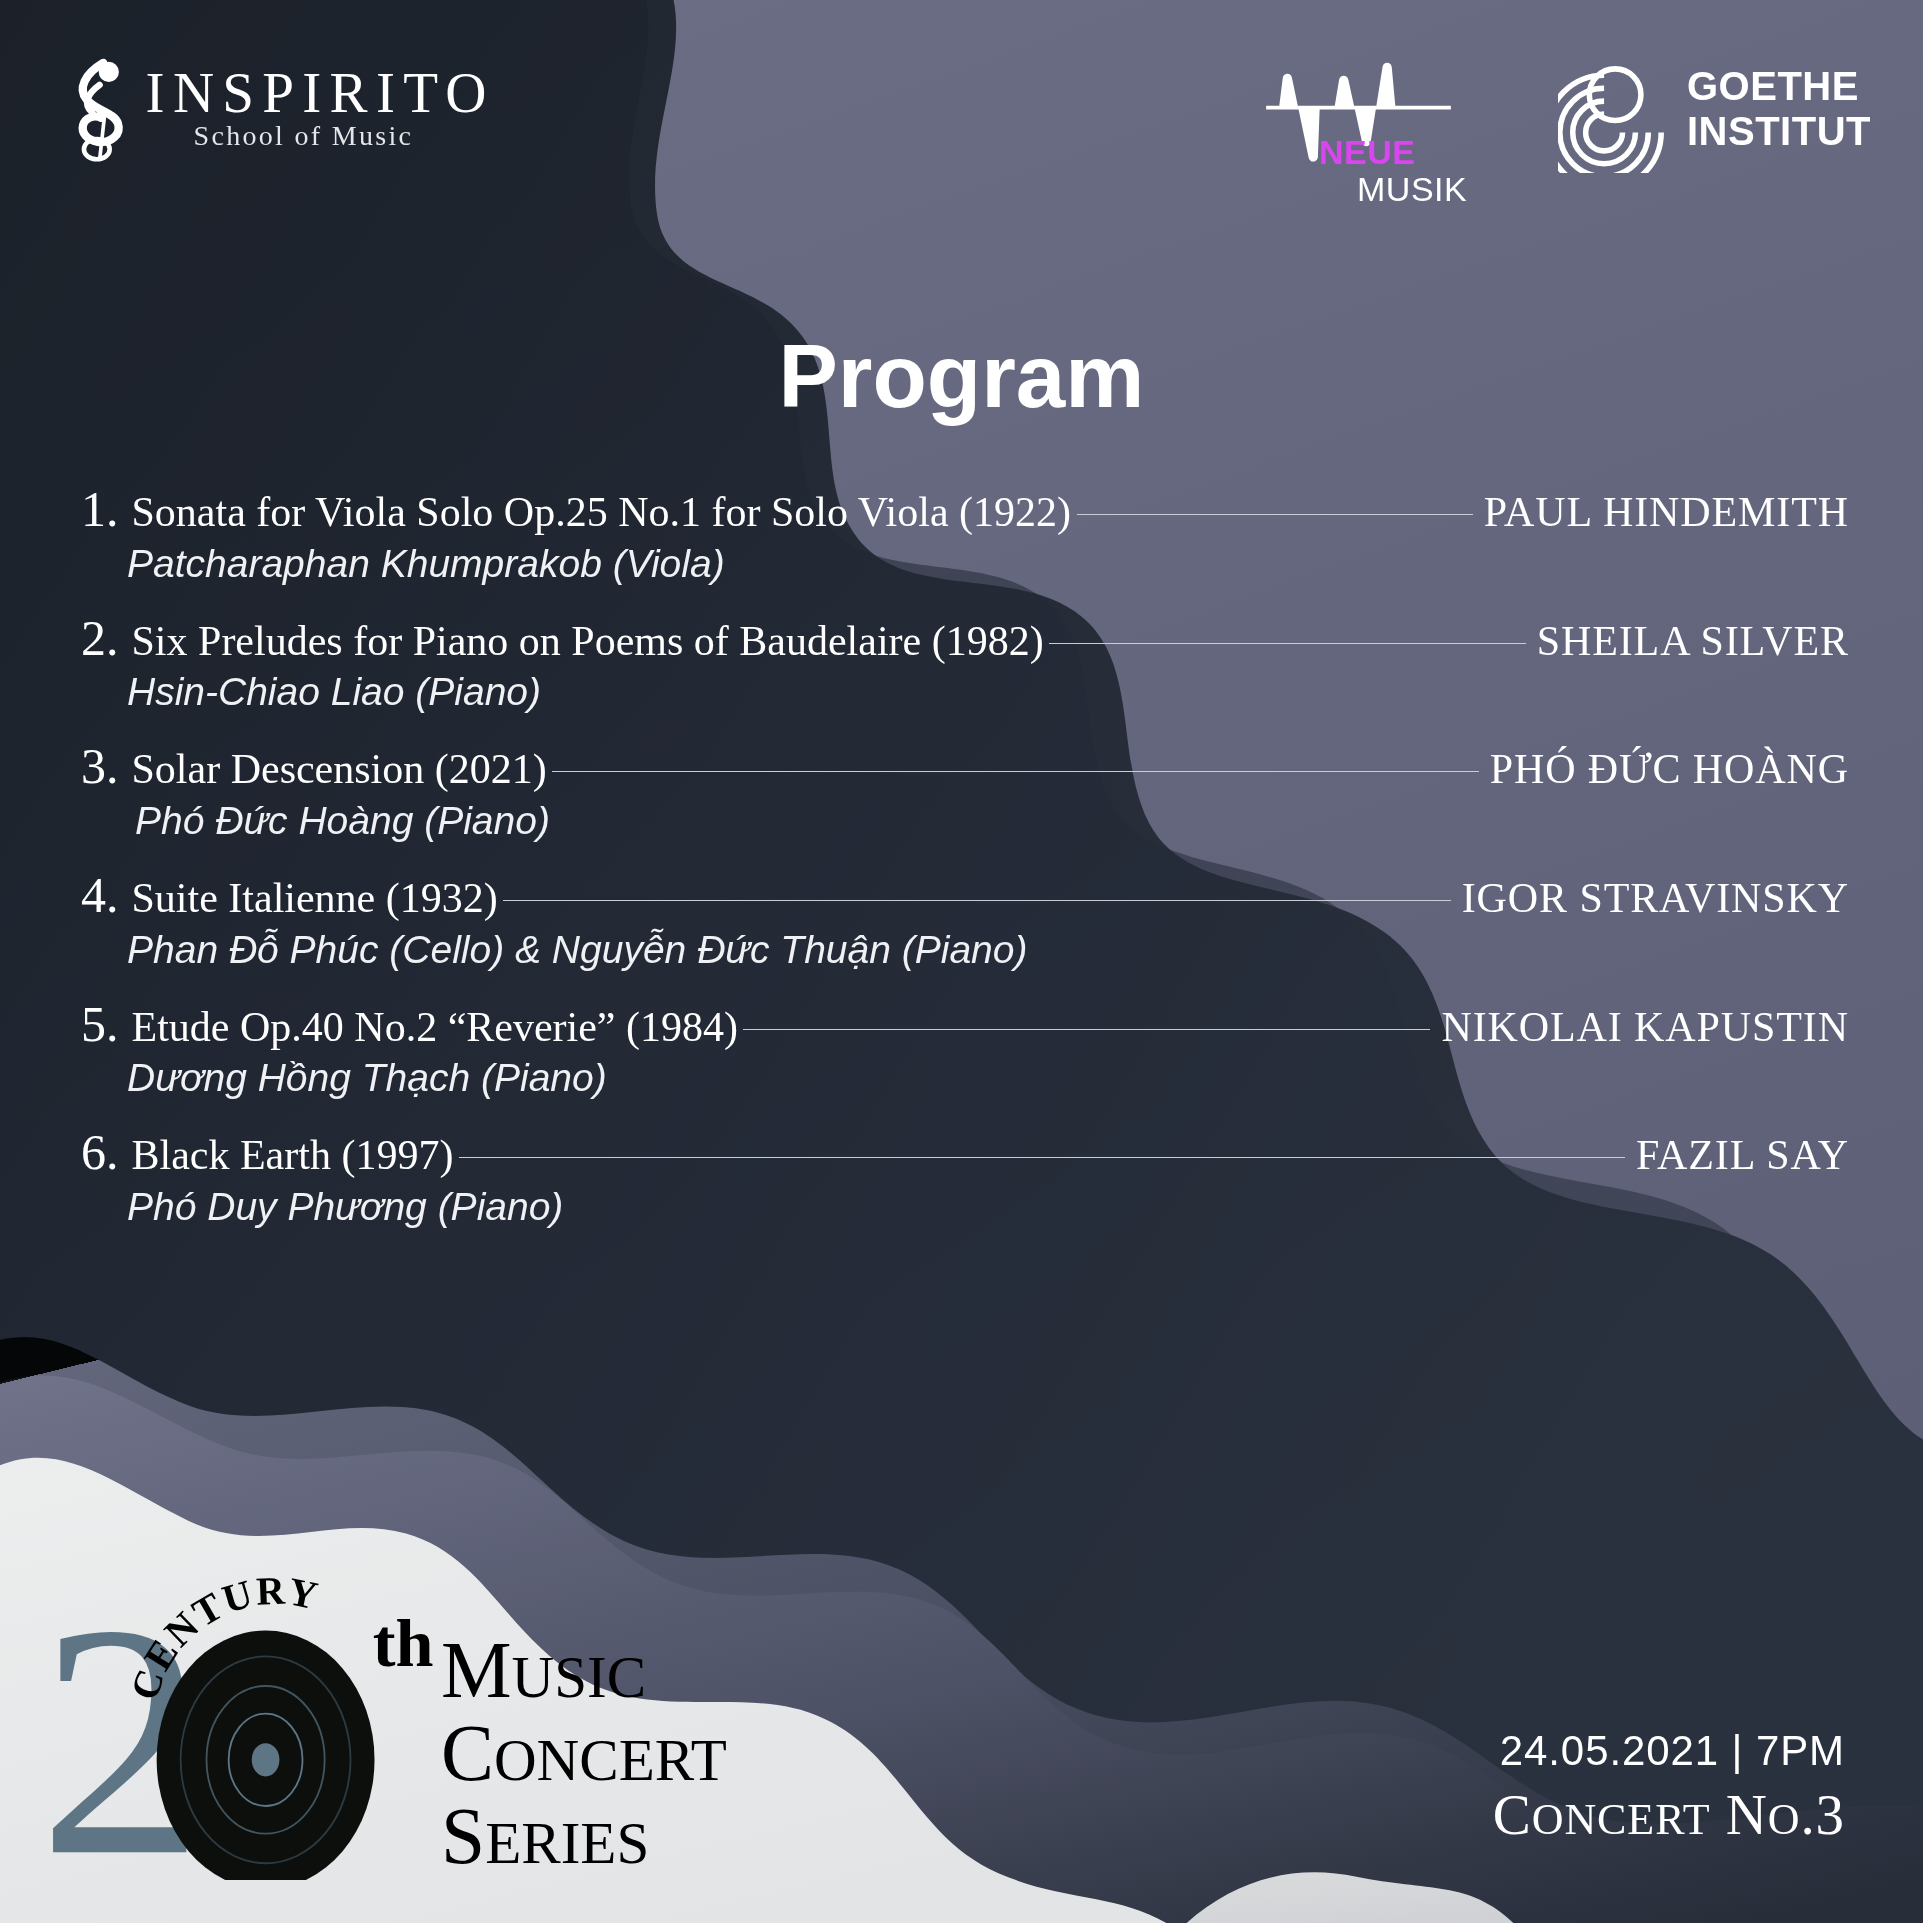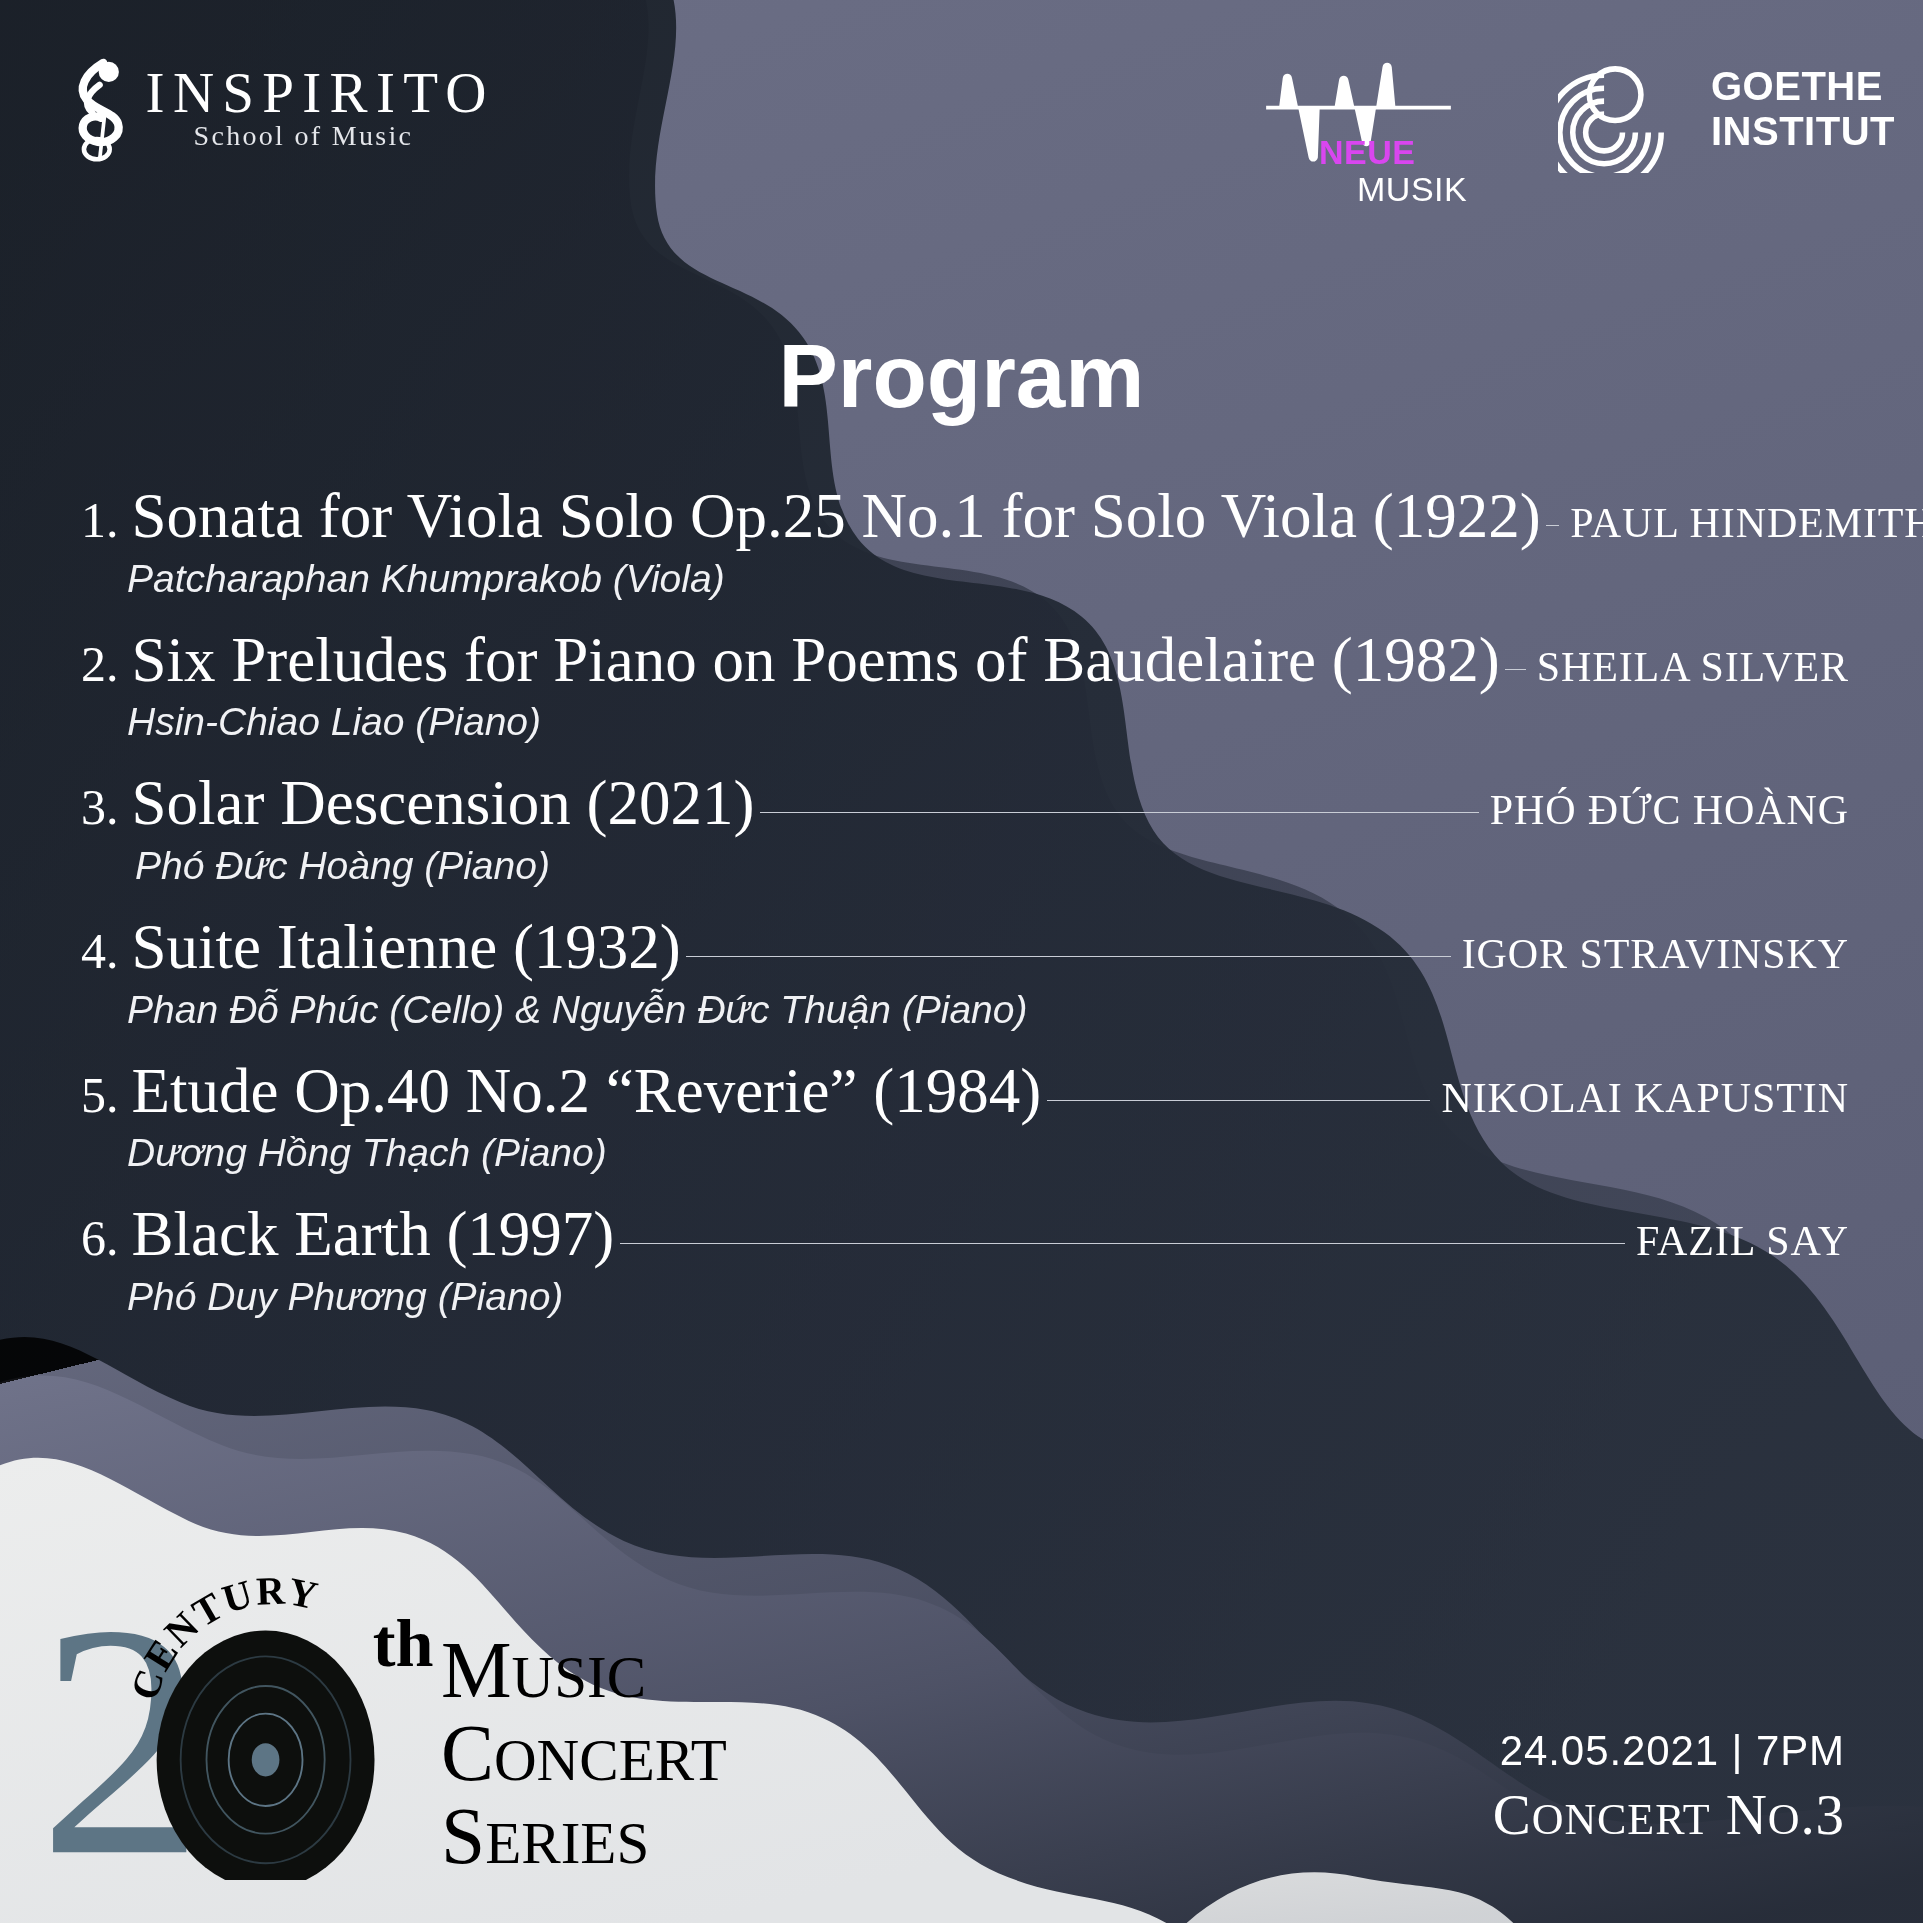--- a/index.html
+++ b/index.html
@@ -92,21 +92,20 @@
     line-height: 1;
     margin-left: 38px;
   }
 
   .goethe {
     position: absolute;
     left: 1558px;
     top: 44px;
     display: flex;
     align-items: center;
-    gap: 24px;
   }
   .goethe-mark { width: 129px; height: 129px; flex: none; }
   .goethe-words {
     font-family: "Liberation Sans", sans-serif;
     font-weight: bold;
     font-size: 40px;
     line-height: 1.12;
     letter-spacing: 0.5px;
     color: #ffffff;
   }
@@ -142,21 +141,21 @@
   }
   .p-num {
     font-family: "Liberation Serif", serif;
     font-size: 50px;
     color: #ffffff;
     flex: none;
     padding-right: 13px;
   }
   .p-title {
     font-family: "Liberation Serif", serif;
-    font-size: 63px;
+    font-size: 42px;
     color: #ffffff;
     flex: none;
   }
   .p-leader {
     flex: 1 1 auto;
     min-width: 13px;
     border-bottom: 1.8px solid #c9cdd6;
     transform: translateY(-11px);
     margin: 0 11px 0 5.5px;
   }

